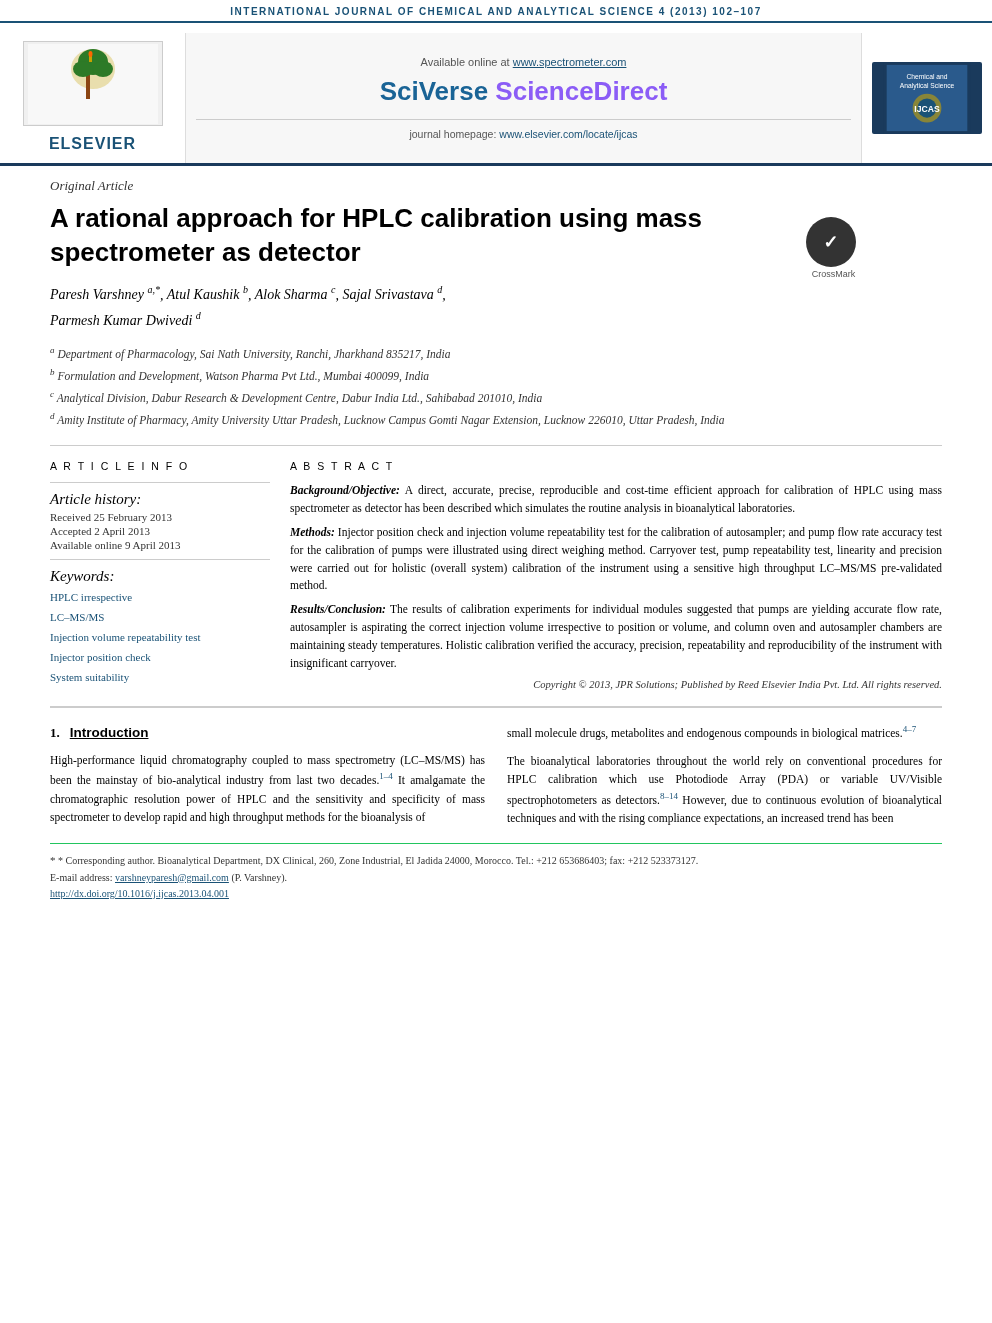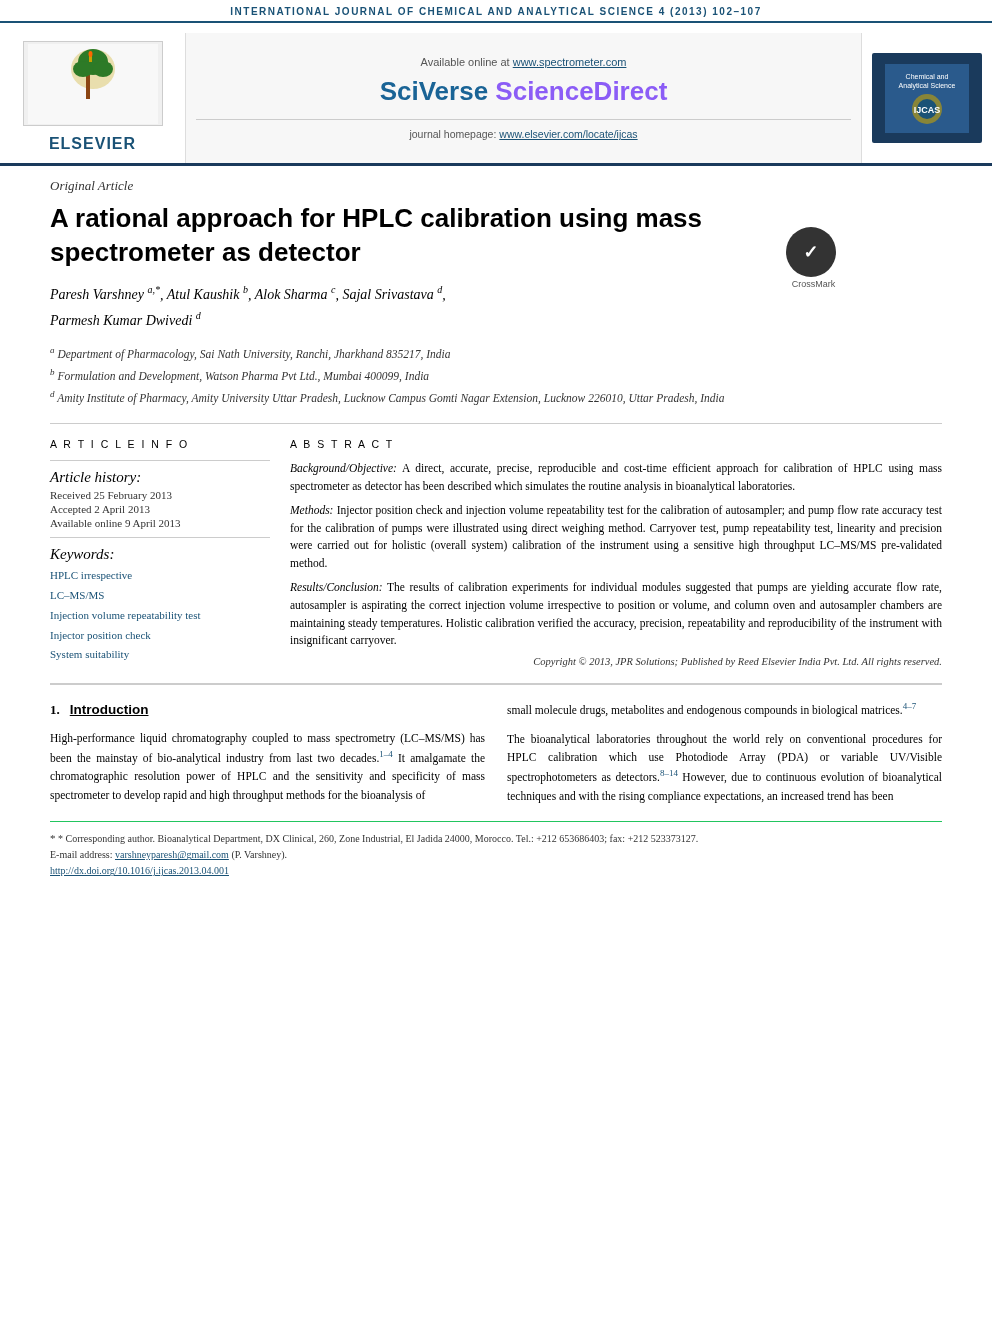--- a/index.html
+++ b/index.html
@@ -109,21 +109,21 @@
       width: 130px;
       display: flex;
       flex-direction: column;
       align-items: center;
       justify-content: center;
       padding: 8px;
     }
 
     .right-logo-box {
       width: 110px;
-      height: 90px;
+      height: 72px;
       background: #1a3a5c;
       display: flex;
       align-items: center;
       justify-content: center;
       flex-direction: column;
       color: #fff;
       font-size: 8px;
       font-family: Arial, sans-serif;
       text-align: center;
       padding: 0;
@@ -148,22 +148,22 @@
       font-weight: bold;
       color: #000;
       line-height: 1.3;
       margin-bottom: 12px;
       font-family: Arial, sans-serif;
       max-width: 720px;
     }
 
     .title-with-crossmark {
       display: flex;
-      align-items: flex-end;
-      gap: 16px;
+      align-items: center;
+      gap: 36px;
     }
 
     .crossmark {
       width: 55px;
       height: 55px;
       margin-top: 5px;
       flex-shrink: 0;
     }
 
     .crossmark-circle {
@@ -283,21 +283,21 @@
       color: #000;
     }
 
     .abstract-text p {
       margin-bottom: 6px;
       text-indent: 0;
     }
 
     .abstract-text .paragraph-label {
       font-style: italic;
-      font-weight: normal;
+      font-weight: bold;
       margin-top: 28px;
     }
 
     .copyright-line {
       font-size: 10.5px;
       text-align: right;
       margin-top: 6px;
       color: #333;
       font-style: italic;
     }
@@ -398,21 +398,21 @@
   <div class="center-header">
     <div class="available-text">
       Available online at
       <span style="color:#1a5276;text-decoration:underline;cursor:pointer;">www.spectrometer.com</span>
     </div>
     <div class="sciverse-brand">
       <span class="sci">SciVerse </span><span class="verse">ScienceDirect</span>
     </div>
     <div class="journal-homepage">
       journal homepage:
-      <span style="color:#1a5276;text-decoration:underline;cursor:pointer;">www.elsevier.com/locate/ijcas</span>
+      <span style="color:#1a5276;cursor:pointer;">www.elsevier.com/locate/ijcas</span>
     </div>
   </div>
 
   <div class="right-logo">
     <div class="right-logo-box">
       <svg width="90" height="75" viewBox="0 0 90 75">
         <rect x="0" y="0" width="90" height="75" fill="#1a3a5c"></rect>
         <rect x="3" y="3" width="84" height="69" fill="#2a5a8c"></rect>
         <text x="45" y="18" text-anchor="middle" fill="#fff" font-size="7" font-family="Arial">Chemical and</text>
         <text x="45" y="27" text-anchor="middle" fill="#fff" font-size="7" font-family="Arial">Analytical Science</text>
@@ -440,20 +440,21 @@
     <span>Paresh Varshney <sup>a,*</sup></span>,
     <span>Atul Kaushik <sup>b</sup></span>,
     <span>Alok Sharma <sup>c</sup></span>,
     <span>Sajal Srivastava <sup>d</sup></span>,<br>
     <span>Parmesh Kumar Dwivedi <sup>d</sup></span>
   </div>
 
   <div class="affiliations">
     <p><sup>a</sup> <span>Department of Pharmacology, Sai Nath University, Ranchi, Jharkhand 835217, India</span></p>
     <p><sup>b</sup> <span>Formulation and Development, Watson Pharma Pvt Ltd., Mumbai 400099, India</span></p>
+    <p><sup>c</sup> <span>Analytical Division, Dabur Research &amp; Development Centre, Dabur India Ltd., Sahibabad 201010, India</span></p>
     <p><sup>d</sup> <span>Amity Institute of Pharmacy, Amity University Uttar Pradesh, Lucknow Campus Gomti Nagar Extension, Lucknow 226010, Uttar Pradesh, India</span></p>
   </div>
 
   <div class="two-col">
 
     <div class="left-col">
       <div class="section-heading">A R T I C L E   I N F O</div>
       <hr class="divider-line">
       <div class="article-info-label">Article history:</div>
       <div class="article-info-value">Received 25 February 2013</div>

